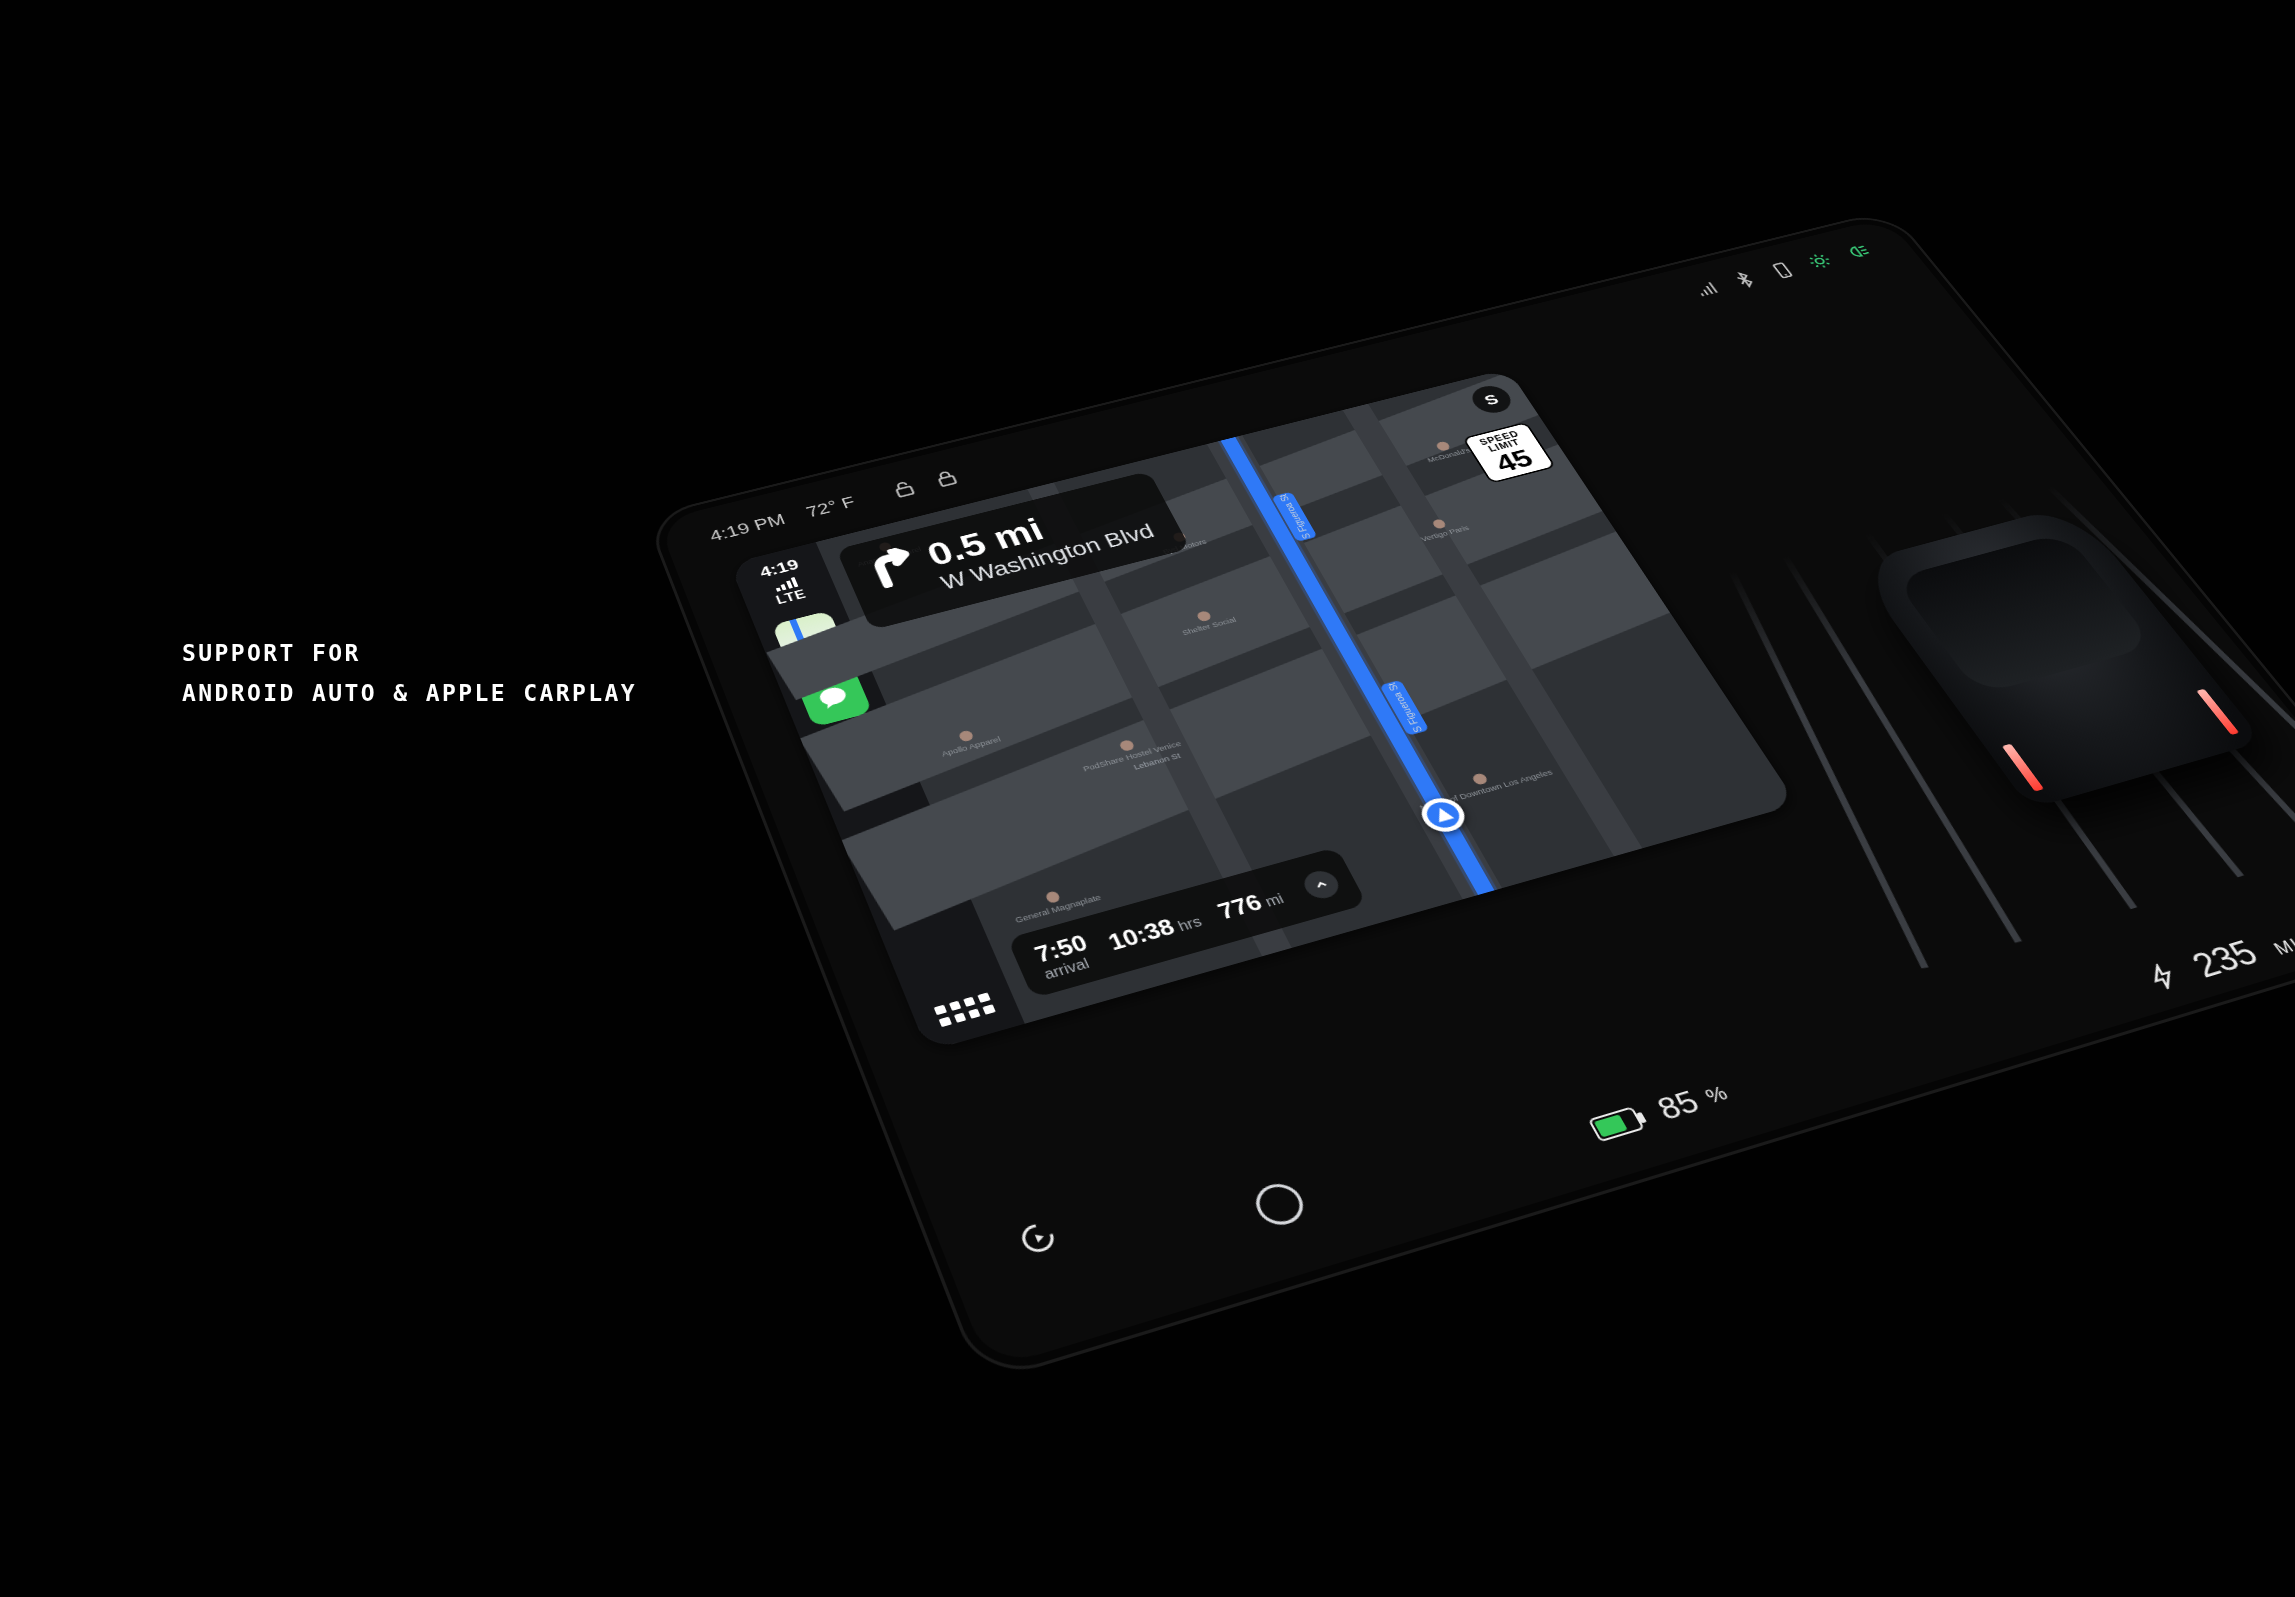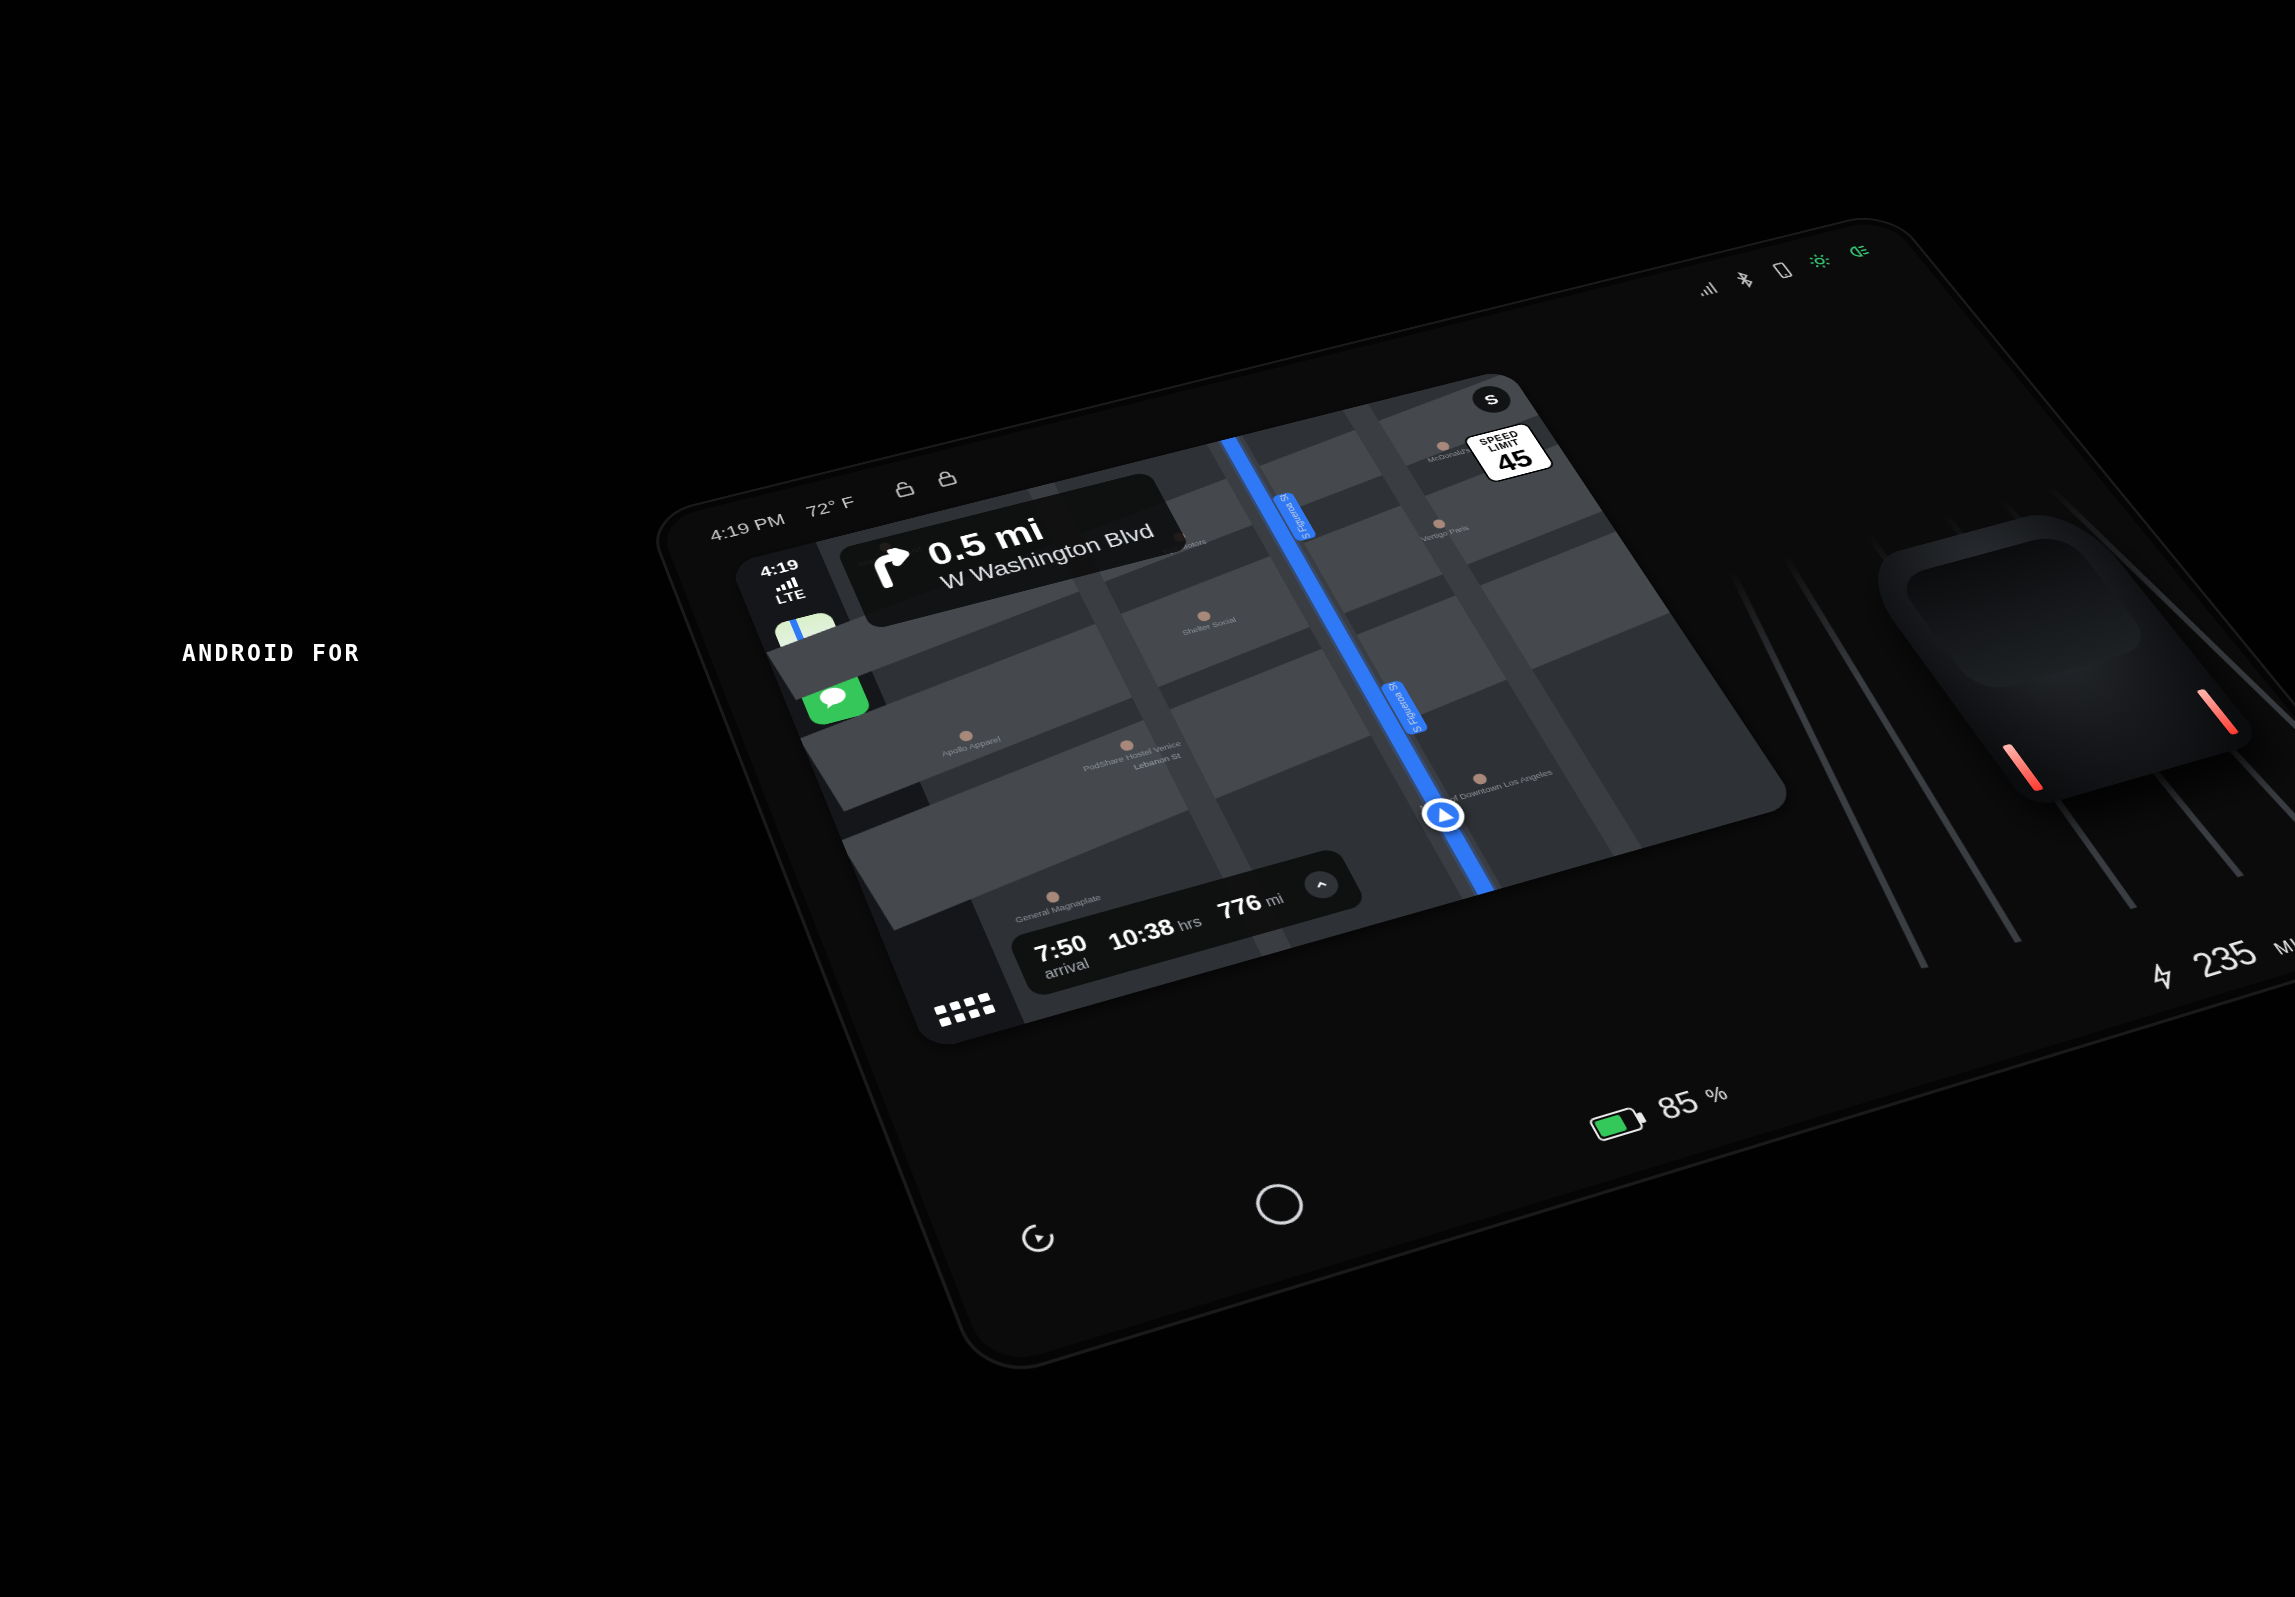--- a/index.html
+++ b/index.html
@@ -106,21 +106,22 @@
   .vbar .pct-unit{font-size:20.6px;margin-left:-11px}
   .vbar .range-block{position:absolute;right:166px;bottom:19px;display:flex;align-items:baseline;gap:20.6px;font-size:36px;color:#e9e9e9}
   .vbar .range-block .unit{font-size:19px;letter-spacing:1.6px}
   .vbar .bolt svg{width:28.5px;height:28.5px;stroke:#e9e9e9;stroke-width:2;fill:none}
 
 </style>
 </head>
 <body>
 
 <div class="blurb">
-  <div>ANDROID FOR</div>
+  <div>SUPPORT FOR</div>
+  <div>ANDROID AUTO &amp; APPLE CARPLAY</div>
 </div>
 
 <div class="stage">
   <div class="device">
 
     <div class="os-bar">
       <span class="clock">4:19 PM</span>
       <span class="temp">72° F</span>
       <span class="ic">
           <svg viewBox="0 0 24 24">

